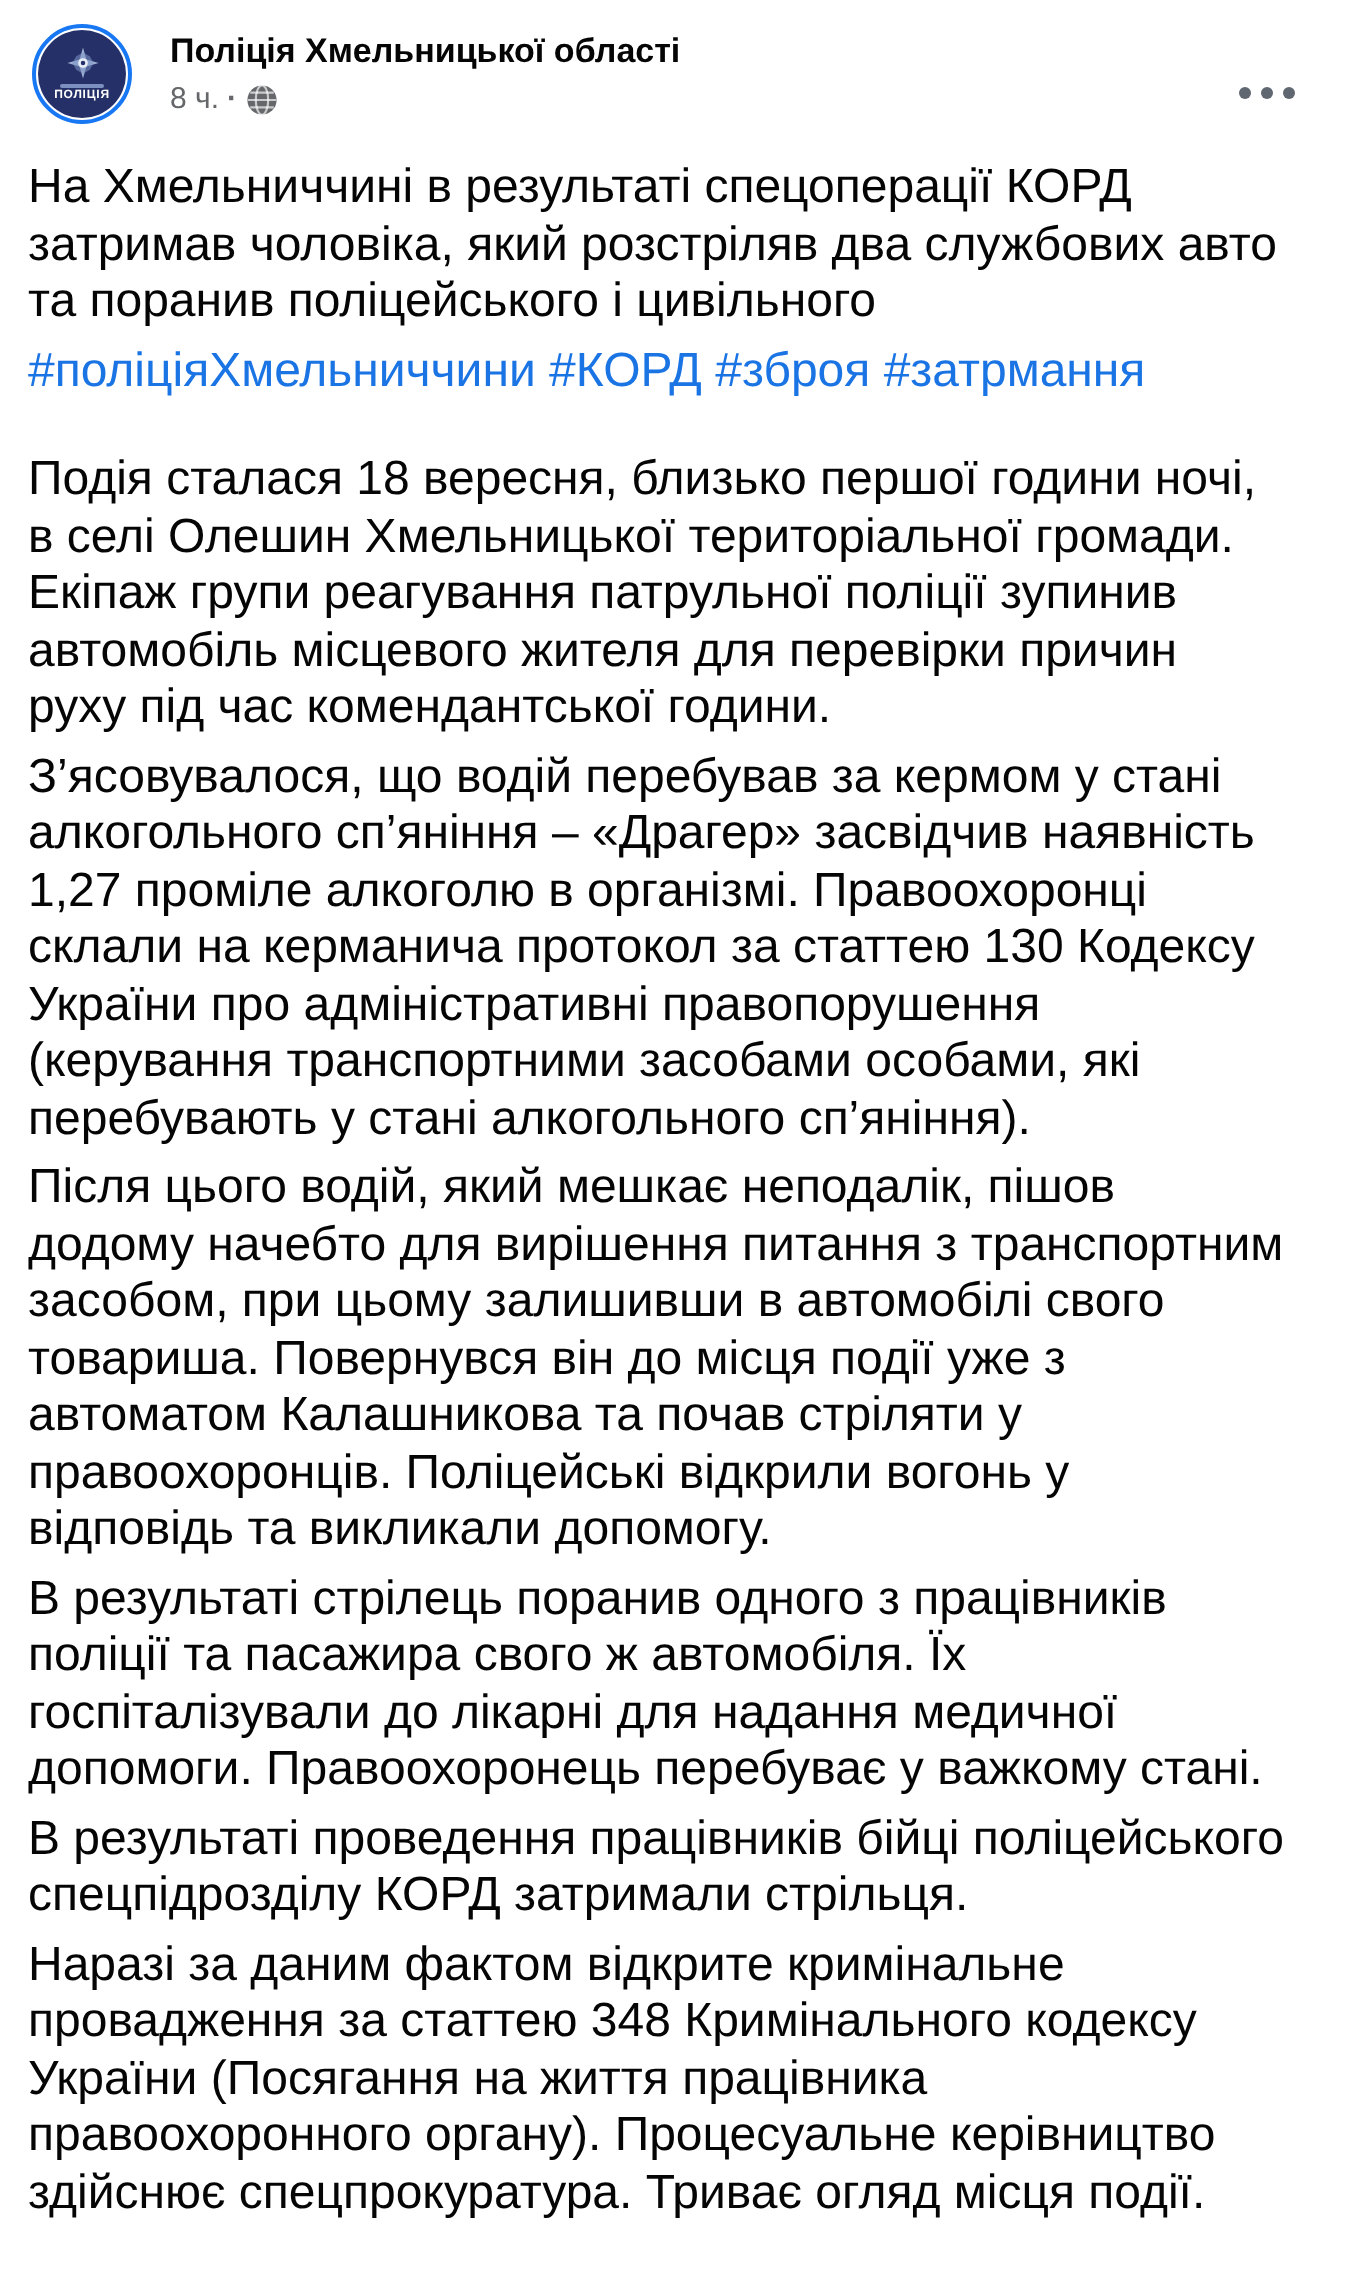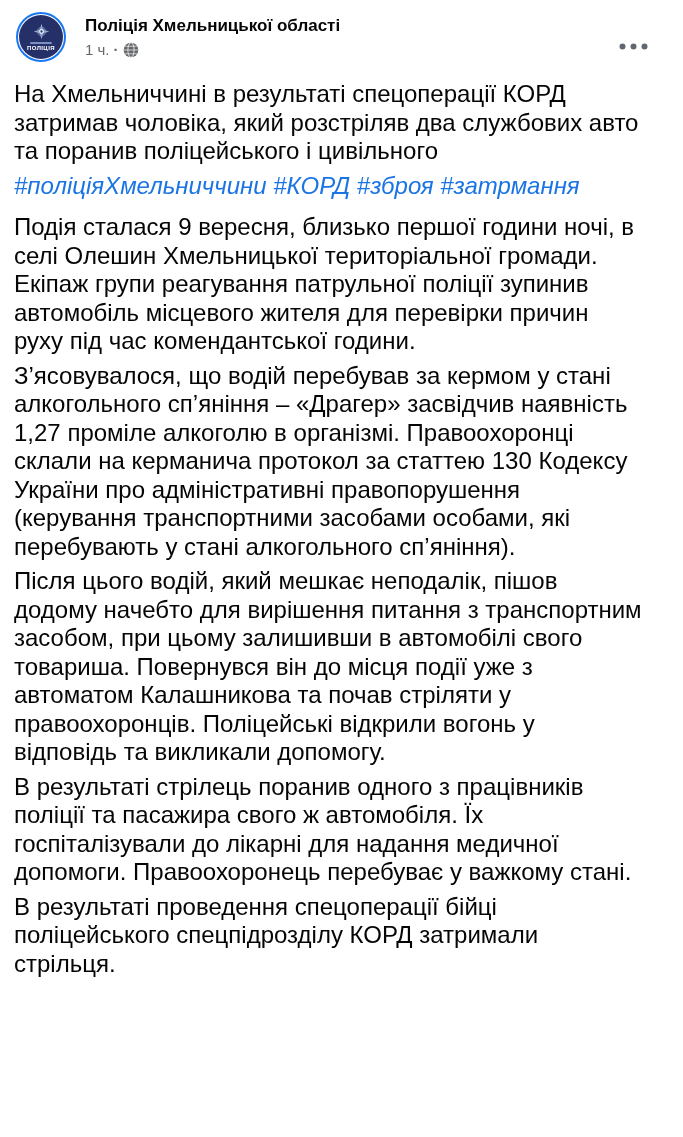--- a/index.html
+++ b/index.html
@@ -56,21 +56,21 @@
     border-radius:50%;cursor:pointer;background:transparent;border:none;
   }
   
   .post-body{
     padding:18px 39px 0 14px;
   }
   .post-body p{
     font-size:24px;line-height:28.5px;color:var(--text);
     margin:0 0 6px 0;
   }
-  p.hashtags{margin-bottom:13px;font-style:italic;}
+  p.hashtags{margin-bottom:26px;}
   .hashtags a{
     color:var(--link);text-decoration:none;cursor:pointer;
   }
 </style>
 </head>
 <body>
 
 <div class="screen">
 
   <div class="header">
@@ -84,21 +84,21 @@
           <circle cx="12" cy="12" r="1.6" fill="#263068"></circle>
         </svg>
         <span class="avatar-tinyline"></span>
         <span class="avatar-label">ПОЛІЦІЯ</span>
       </span>
     </a>
 
     <div class="header-text">
       <a class="page-name">Поліція Хмельницької області</a>
       <div class="meta">
-        <a>1 ч.</a>
+        <a>8 ч.</a>
         <span class="sep">·</span>
         <svg width="16" height="16" viewBox="0 0 16 16">
           <circle cx="8" cy="8" r="7.3" fill="#65676b"></circle>
           <ellipse cx="8" cy="8" rx="3.1" ry="7.3" stroke="#ffffff" stroke-width="1.1" fill="none" opacity=".65"></ellipse>
           <path d="M0.9 8 H15.1 M2.1 4.3 H13.9 M2.1 11.7 H13.9" stroke="#ffffff" stroke-width="1.1" opacity=".65"></path>
         </svg>
       </div>
     </div>
 
     <button class="more-btn">
@@ -114,20 +114,21 @@
   <div class="post-body">
     <p>На Хмельниччині в результаті спецоперації КОРД затримав чоловіка, який розстріляв два службових авто та поранив поліцейського і цивільного</p>
 
     <p class="hashtags">
       <a>#поліціяХмельниччини</a>
       <a>#КОРД</a>
       <a>#зброя</a>
       <a>#затрмання</a>
     </p>
 
-    <p>Подія сталася 9 вересня, близько першої години ночі,  в селі Олешин Хмельницької територіальної громади. Екіпаж групи реагування патрульної поліції зупинив автомобіль місцевого жителя для перевірки причин руху під час комендантської години.</p>
+    <p>Подія сталася 18 вересня, близько першої години ночі,  в селі Олешин Хмельницької територіальної громади. Екіпаж групи реагування патрульної поліції зупинив автомобіль місцевого жителя для перевірки причин руху під час комендантської години.</p>
     <p>З’ясовувалося, що водій перебував за кермом у стані алкогольного сп’яніння – «Драгер» засвідчив наявність 1,27 проміле алкоголю в організмі. Правоохоронці склали на керманича протокол за статтею 130 Кодексу України про адміністративні правопорушення (керування транспортними засобами особами, які перебувають у стані алкогольного сп’яніння).</p>
     <p>Після цього водій, який мешкає неподалік, пішов додому начебто для вирішення питання з транспортним засобом, при цьому залишивши в автомобілі свого товариша. Повернувся він до місця події уже з автоматом Калашникова та почав стріляти у правоохоронців. Поліцейські відкрили вогонь у відповідь та викликали допомогу.</p>
     <p>В результаті стрілець поранив одного з працівників поліції та пасажира свого ж автомобіля. Їх госпіталізували до лікарні для надання медичної допомоги. Правоохоронець перебуває у важкому стані.</p>
-    <p>В результаті проведення спецоперації бійці поліцейського спецпідрозділу КОРД затримали стрільця.</p>
+    <p>В результаті проведення працівників бійці поліцейського спецпідрозділу КОРД затримали стрільця.</p>
+    <p>Наразі за даним фактом відкрите кримінальне провадження за статтею 348 Кримінального кодексу України (Посягання на життя працівника правоохоронного органу). Процесуальне керівництво здійснює спецпрокуратура. Триває огляд місця події.</p>
   </div>
 
 </div>
 
 </body></html>

